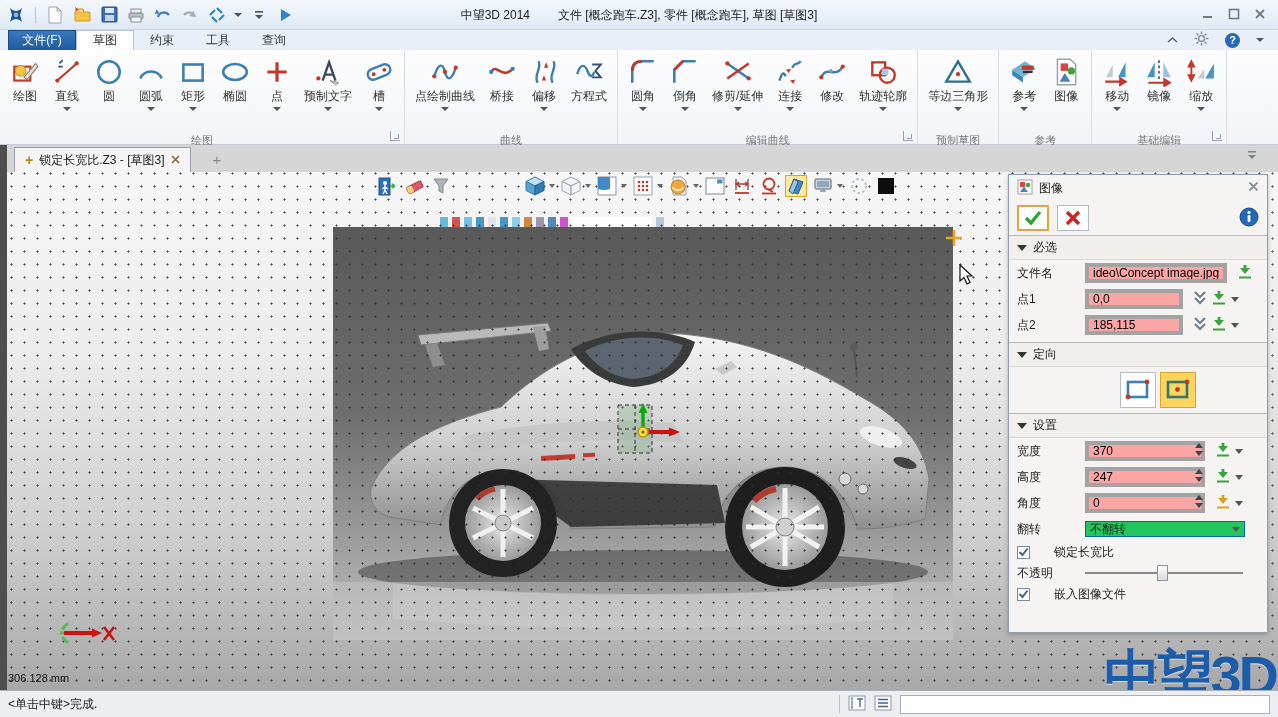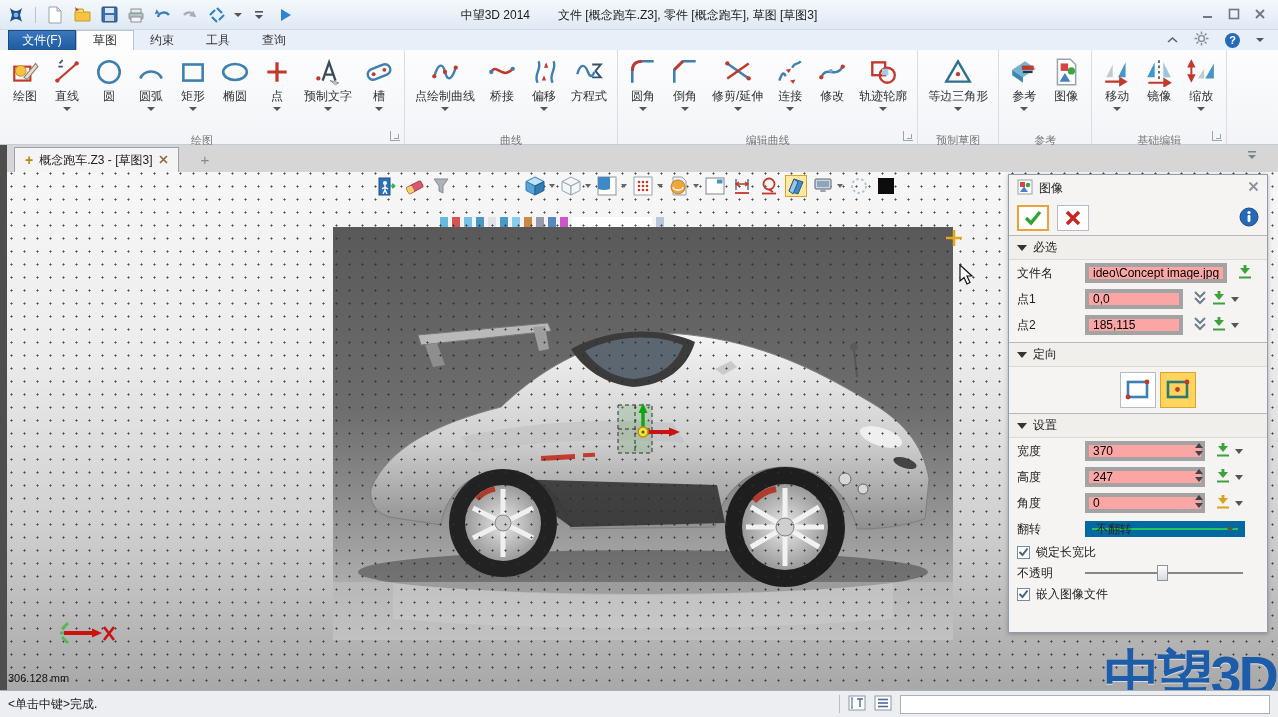--- a/index.html
+++ b/index.html
@@ -91,24 +91,24 @@
     padding:3px 8px; display:flex; align-items:center; gap:6px; }
   .p-sect .tri { width:0; height:0; border-left:5px solid transparent; border-right:5px solid transparent; border-top:6px solid #333; }
   .p-row { display:flex; align-items:center; height:26px; padding:0 8px; gap:4px; }
   .p-lbl { width:64px; flex:none; }
   .p-input { height:20px; border:4px solid #a3a3a3; background:#fca5a5; font-size:12px; font-family:"Liberation Sans",sans-serif; padding:0 4px; }
   .spinwrap { position:relative; }
   .spin { position:absolute; right:2px; top:2px; display:flex; flex-direction:column; gap:3px; }
   .spin i { width:0; height:0; border-left:4px solid transparent; border-right:4px solid transparent; }
   .spin .up { border-bottom:5px solid #444; }
   .spin .dn { border-top:5px solid #444; }
-  .combo { width:160px; height:16px; border:7px solid #0369a1; background:#22c55e; display:flex; align-items:center; padding:0 4px; }
+  .combo { width:160px; height:16px; border:1px solid #0369a1; background:#22c55e; display:flex; align-items:center; padding:0 4px; }
   .combo .cc { margin-left:auto; width:0;height:0;border-left:4px solid transparent;border-right:4px solid transparent;border-top:5px solid #555; }
   .sm-caret { width:0;height:0;border-left:4px solid transparent;border-right:4px solid transparent;border-top:5px solid #555; }
-  .chkrow { display:flex; align-items:center; gap:6px; height:20px; padding:0 8px; }
+  .chkrow { display:flex; align-items:center; gap:24px; height:20px; padding:0 8px; }
   .chk { width:13px; height:13px; background:#fff; border:1px solid #7a8aa0; display:flex; align-items:center; justify-content:center; }
   .orient-row { height:46px; display:flex; align-items:center; justify-content:center; gap:4px; padding-left:40px; }
   .ob { width:36px; height:36px; display:flex; align-items:center; justify-content:center; background:#fff; border:1px solid #b5bcc7; }
   .ob.sel { background:#fcd45e; border:1px solid #dca42c; }
   .slider { position:relative; width:158px; height:18px; }
   .slider .track { position:absolute; left:0; right:0; top:8px; height:2px; background:#888; }
   .slider .thumb { position:absolute; left:72px; top:1px; width:11px; height:16px; background:linear-gradient(#fdfdfd,#d8dbe0); border:1px solid #8a93a0; }
 </style>
 </head>
 <body>
@@ -532,21 +532,21 @@
       </div>
       <div class="glabel">基础编辑</div>
       <span class="launcher"></span>
     </div>
     <div style="flex:1"></div>
   </div>
 
   <div class="doctabs">
     <div class="dtab">
       <span class="plus-gold">+</span>
-      <span>概念跑车.Z3 - [草图3]</span>
+      <span>锁定长宽比.Z3 - [草图3]</span>
       <span><svg width="9" height="9" viewBox="0 0 9 9">
             <path d="M1 1 L8 8 M8 1 L1 8" stroke="#8a6a3a" stroke-width="1.6"></path>
           </svg></span>
     </div>
     <div class="newtab">+</div>
     <div class="tabrow-caret">
       <svg width="12" height="9" viewBox="0 0 12 9">
           <rect x="2" y="0" width="8" height="1.5" fill="#7a828c"></rect>
           <path d="M2 4 L10 4 L6 8 Z" fill="#7a828c"></path>
         </svg>

